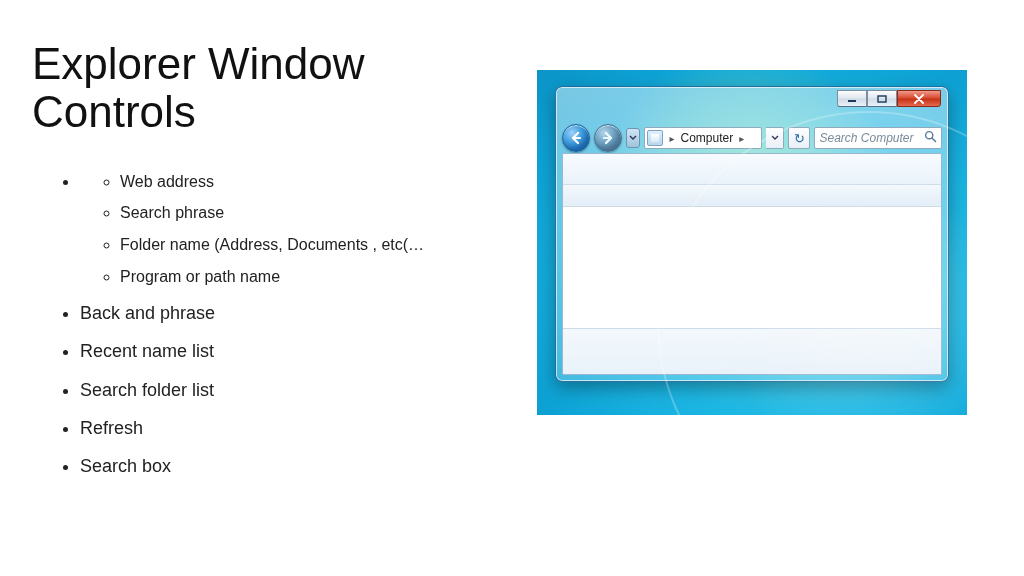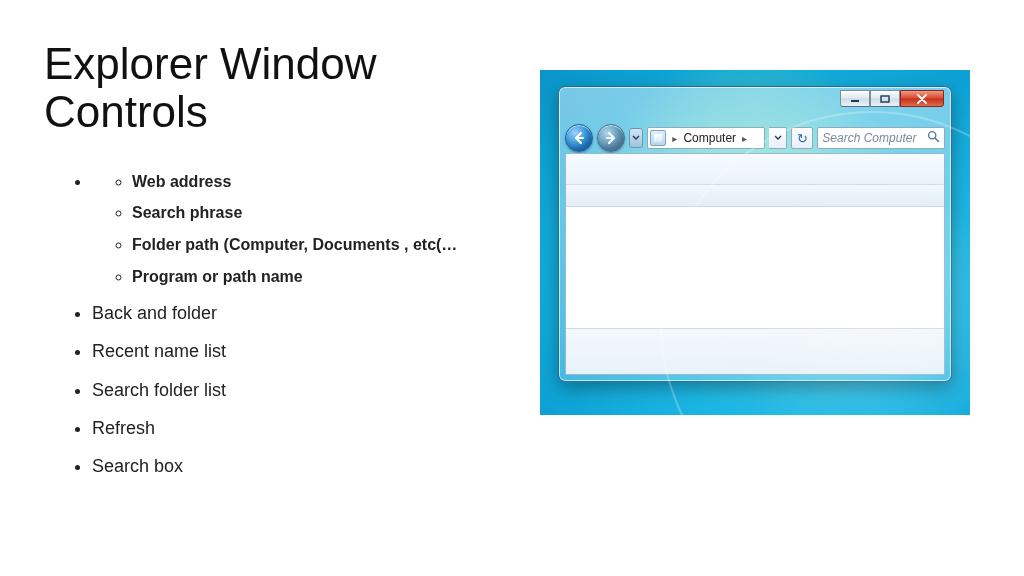--- a/index.html
+++ b/index.html
@@ -1,24 +1,24 @@
 <!DOCTYPE html>
 <html><head>
 <meta charset="utf-8">
 <style>
   * { box-sizing: border-box; margin: 0; padding: 0; }
   html, body { width: 1024px; height: 576px; font-family: Arial, Helvetica, sans-serif; background: #fff; color: #222; }
-  .slide { display: flex; width: 100%; height: 100%; padding: 40px 44px 40px 44px; border-radius: 24px; }
+  .slide { display: flex; width: 100%; height: 100%; padding: 40px 44px 40px 32px; border-radius: 24px; }
   .left { flex: 0 0 52%; padding-right: 24px; }
   .right { flex: 0 0 48%; display: flex; align-items: flex-start; justify-content: center; padding-top: 30px; }
 
   h1 { font-family: "Arial Narrow", "Helvetica Condensed", sans-serif; font-stretch: condensed; font-weight: 400; font-size: 44px; letter-spacing: 0px; color: #111; margin-bottom: 32px; line-height: 1.1; }
   ul.top { list-style: disc; padding-left: 48px; }
   ul.top > li { font-size: 18px; margin-bottom: 14px; line-height: 1.35; }
-  ul.sub { list-style: circle; padding-left: 40px; margin-top: 22px; font-weight: bold; }
+  ul.sub { list-style: circle; padding-left: 40px; margin-top: 22px; }
   ul.sub > li { font-size: 16px; margin-bottom: 10px; }
 
   
   .desktop { width: 430px; height: 345px; position: relative; border-radius: 0; overflow: hidden;
     background: radial-gradient(120% 120% at 60% 60%, #5edbe8 0%, #1db7e4 35%, #0ea4d6 55%, #0a8fc3 75%, #0a79a8 100%);
   }
   
   .desktop::before, .desktop::after { content:""; position:absolute; border-radius:50%; }
   .desktop::before { left:-40px; bottom:-40px; width:500px; height:500px; background: radial-gradient(closest-side, rgba(203,255,150,.55), rgba(203,255,150,0) 62%); transform: rotate(-12deg); }
   .desktop::after  { left:120px; bottom:-120px; width:420px; height:420px; border: 2px solid rgba(255,255,255,.25); background: radial-gradient(closest-side, rgba(255,255,255,.18), rgba(255,255,255,0) 70%);}  
@@ -67,25 +67,25 @@
 <body>
 
 <div class="slide">
   <div class="left">
     <h1>Explorer Window Controls</h1>
     <ul class="top">
       <li>
         <ul class="sub">
           <li>Web address</li>
           <li>Search phrase</li>
-          <li>Folder path (Computer, Documents , etc(…</li>
+          <li>Folder name (Address, Documents , etc(…</li>
           <li>Program or path name</li>
         </ul>
       </li>
-      <li>Back and folder</li>
+      <li>Back and phrase</li>
       <li>Recent name list</li>
       <li>Search folder list</li>
       <li>Refresh</li>
       <li>Search box</li>
     </ul>
   </div>
 
   <div class="right">
     <div class="desktop">
       <div class="win">

